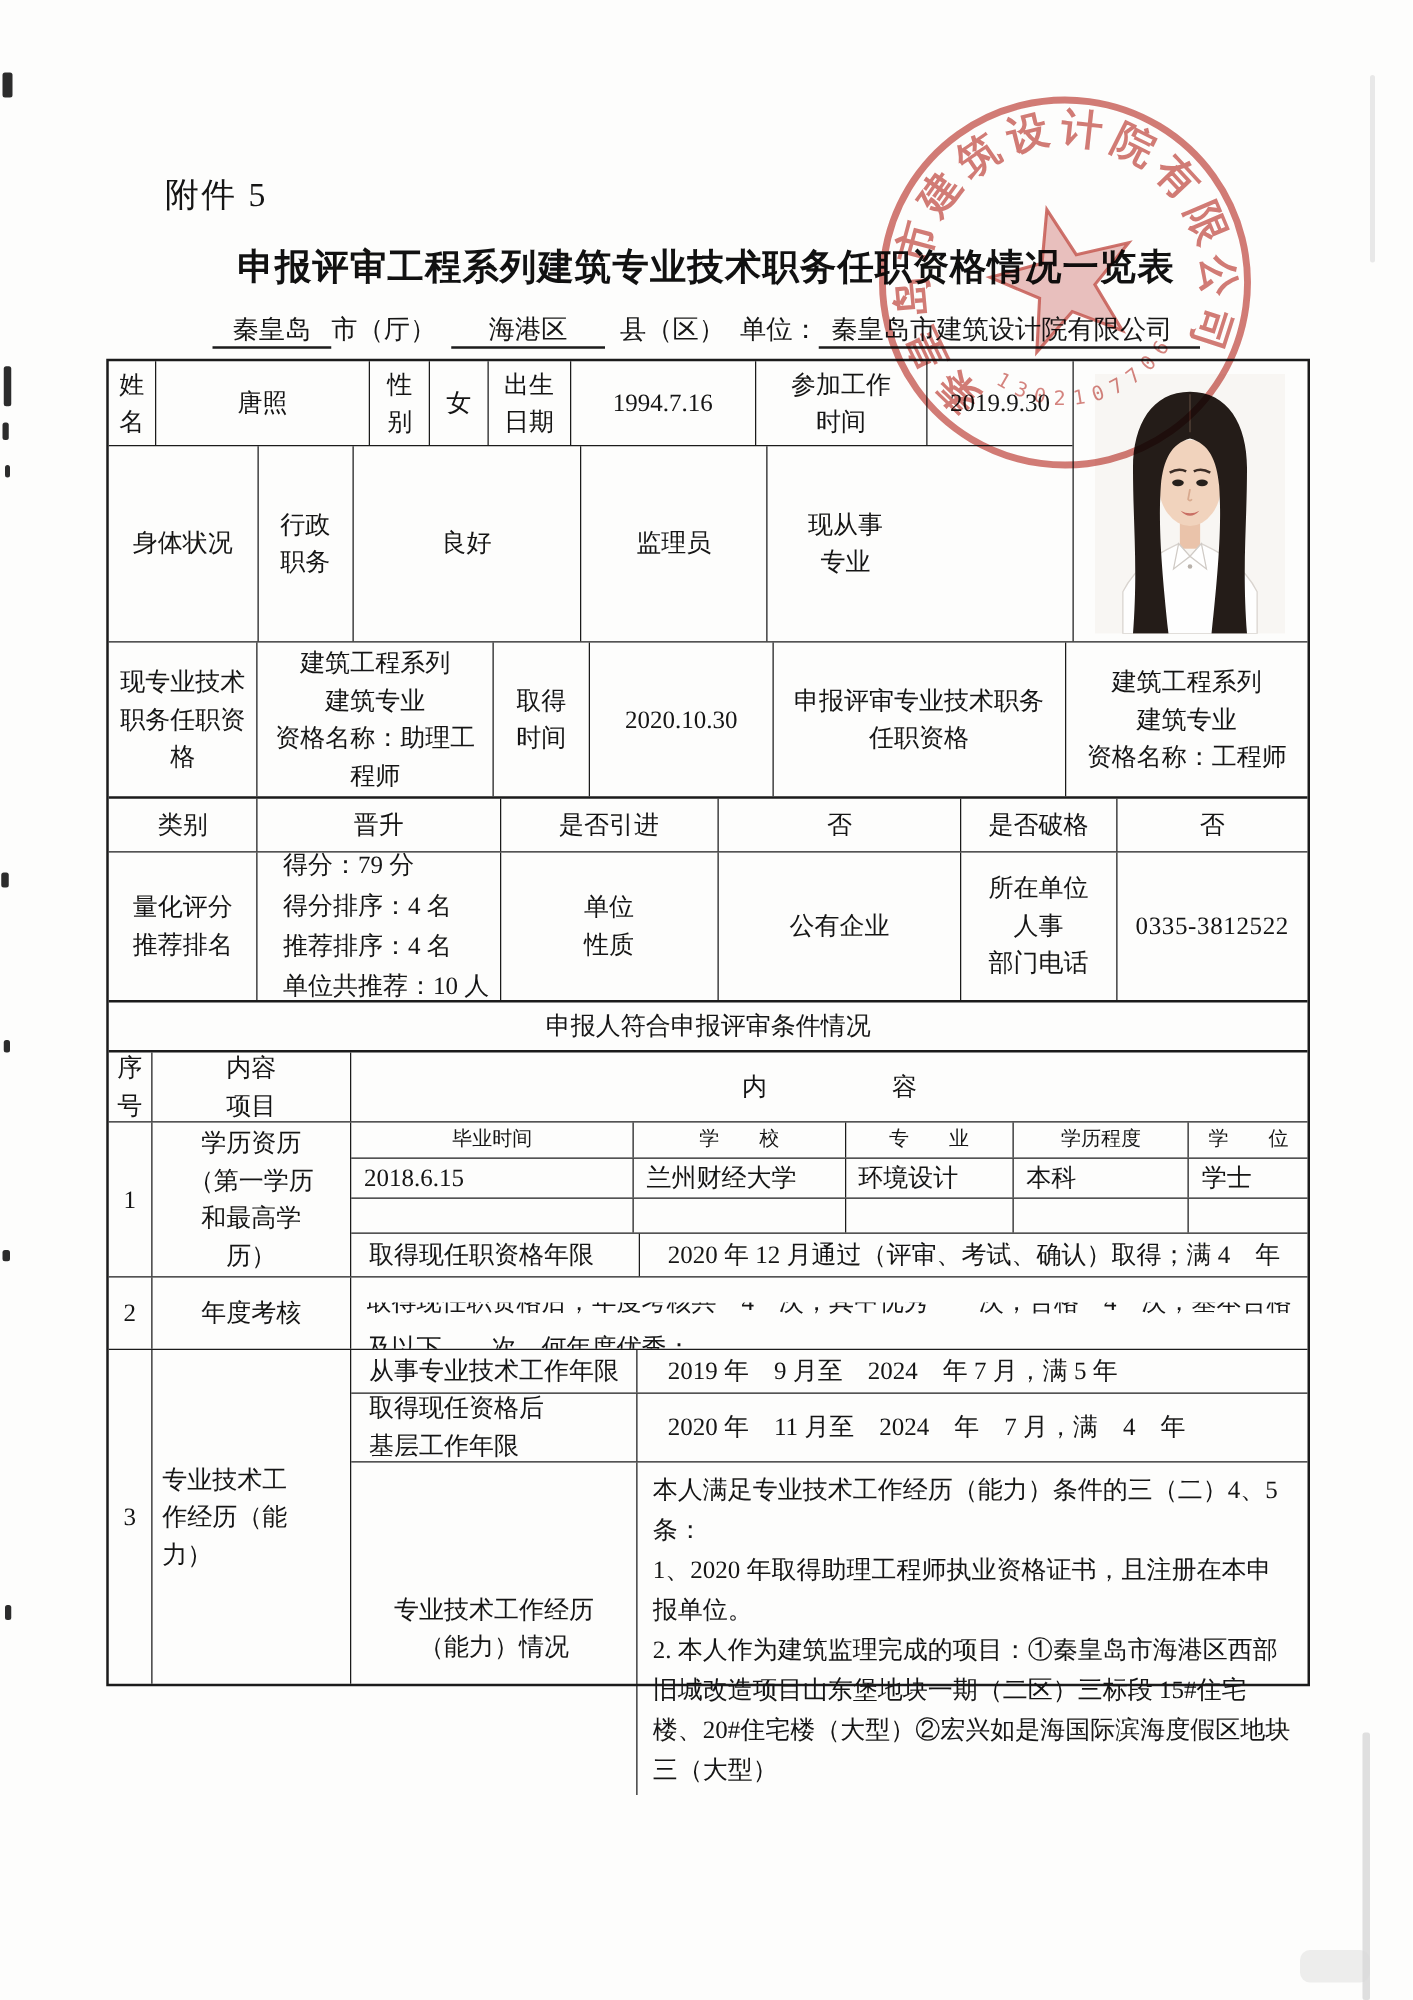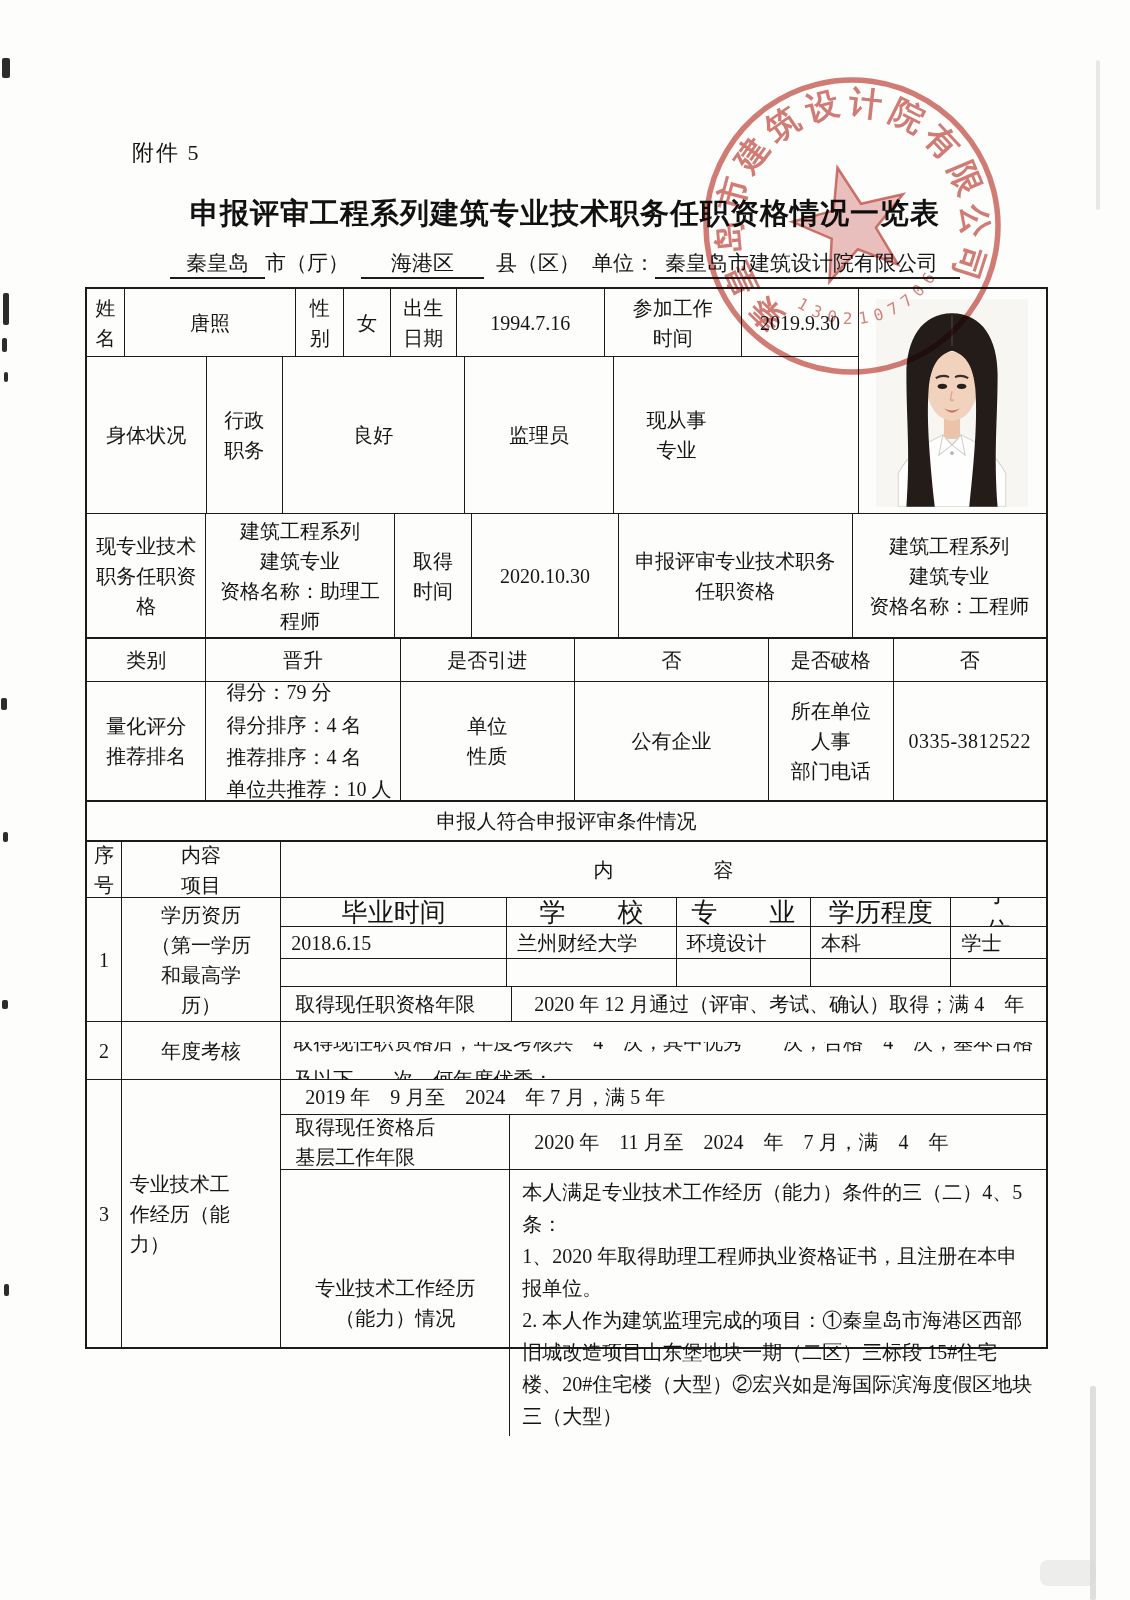--- a/index.html
+++ b/index.html
@@ -5,21 +5,21 @@
   :root{ --ink:#1b1b1b; --seal:#c0443c; }
   html,body{margin:0;padding:0;}
   body{
     width:1130px;height:1600px;position:relative;overflow:hidden;
     background:#fdfdfc;
     font-family:"Liberation Serif","DejaVu Serif",serif;
     color:#151515;
   }
   .abs{position:absolute;}
   
-  .attachment{left:132px;top:138px;font-size:22px;letter-spacing:2px;}
+  .attachment{left:132px;top:138px;font-size:27px;letter-spacing:2px;}
   .doc-title{left:0;top:194px;width:1130px;text-align:center;
     font-family:"Liberation Sans","DejaVu Sans",sans-serif;
     font-weight:700;font-size:29px;letter-spacing:1px;color:#111;}
   .org-line{left:0;top:249px;width:1130px;display:flex;justify-content:center;
     align-items:baseline;font-size:21px;white-space:nowrap;color:#161616;}
   .org-line .u{border-bottom:2px solid #1c1c1c;}
   .org-line .pad1{padding:0 16px;}
   .org-line .pad2{padding:0 30px;}
   .org-line .pad3{padding:0 22px 0 10px;}
   .org-line .gap{display:inline-block;width:12px;}
@@ -50,21 +50,21 @@
   .g{display:flex;border-bottom:1px solid var(--ink);}
   .g8{height:124px;}
   .g9{height:58px;}
   .g10{height:267px;border-bottom:none;}
   .gnum{width:3.63%;border-right:1px solid var(--ink);display:flex;align-items:center;justify-content:center;}
   .glabel{width:16.62%;border-right:1px solid var(--ink);display:flex;align-items:center;justify-content:center;text-align:center;white-space:pre-line;}
   .gsub{flex:1;display:flex;flex-direction:column;}
   .srow{display:flex;border-bottom:1px solid var(--ink);}
   .srow:last-child{border-bottom:none;}
 
-  .e-head{height:29px;font-size:26px;}
+  .e-head{height:29px;font-size:16px;}
   .e-data{height:32px;}
   .e-empty{height:31px;}
   .e-tenure{flex:1;}
   .ec1{width:29.56%;} .ec2{width:22.14%;} .ec3{width:17.58%;} .ec4{width:18.36%;} .ec5{flex:1;}
   .tlabel{width:30.2%;}
   .w-label{width:29.95%;}
   .w1{height:62px;} .w2{height:55px;} .w3{flex:1;}
 
   .quant{line-height:1.62;padding-left:20px;}
   .annual-text{padding:6px 12px;line-height:1.85;margin-top:20px;}
@@ -245,20 +245,21 @@
 及以下　　次。何年度优秀：</div>
   </div>
 
   <div class="g g10">
     <div class="gnum">3</div>
     <div class="glabel" style="text-align:left;justify-content:flex-start;padding-left:8px">专业技术工
 作经历（能
 力）</div>
     <div class="gsub">
       <div class="srow w1">
+        <div class="c w-label left" style="padding-left:14px">从事专业技术工作年限</div>
         <div class="c left" style="flex:1;padding-left:24px">2019 年　9 月至　2024　年 7 月，满 5 年</div>
       </div>
       <div class="srow w2">
         <div class="c w-label left" style="padding-left:14px">取得现任资格后
 基层工作年限</div>
         <div class="c left" style="flex:1;padding-left:24px">2020 年　11 月至　2024　年　7 月，满　4　年</div>
       </div>
       <div class="srow w3">
         <div class="c w-label">专业技术工作经历
 （能力）情况</div>

